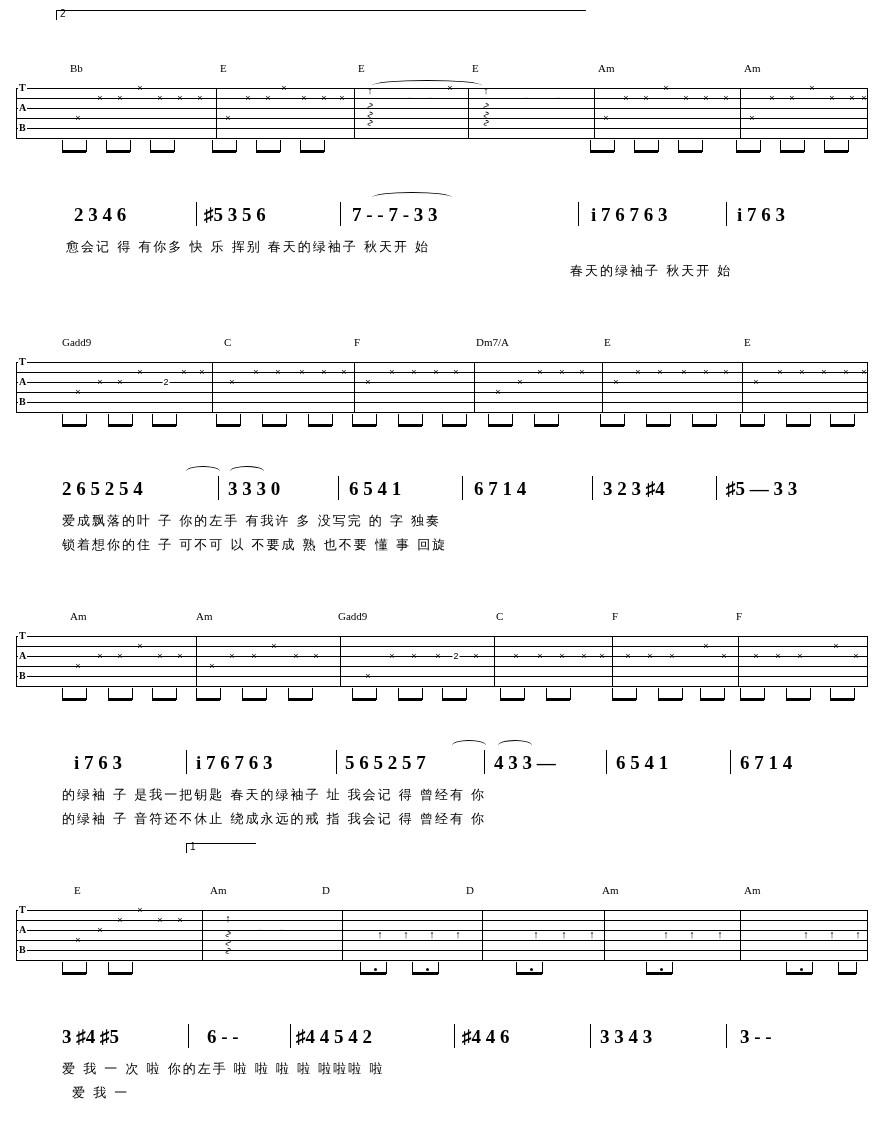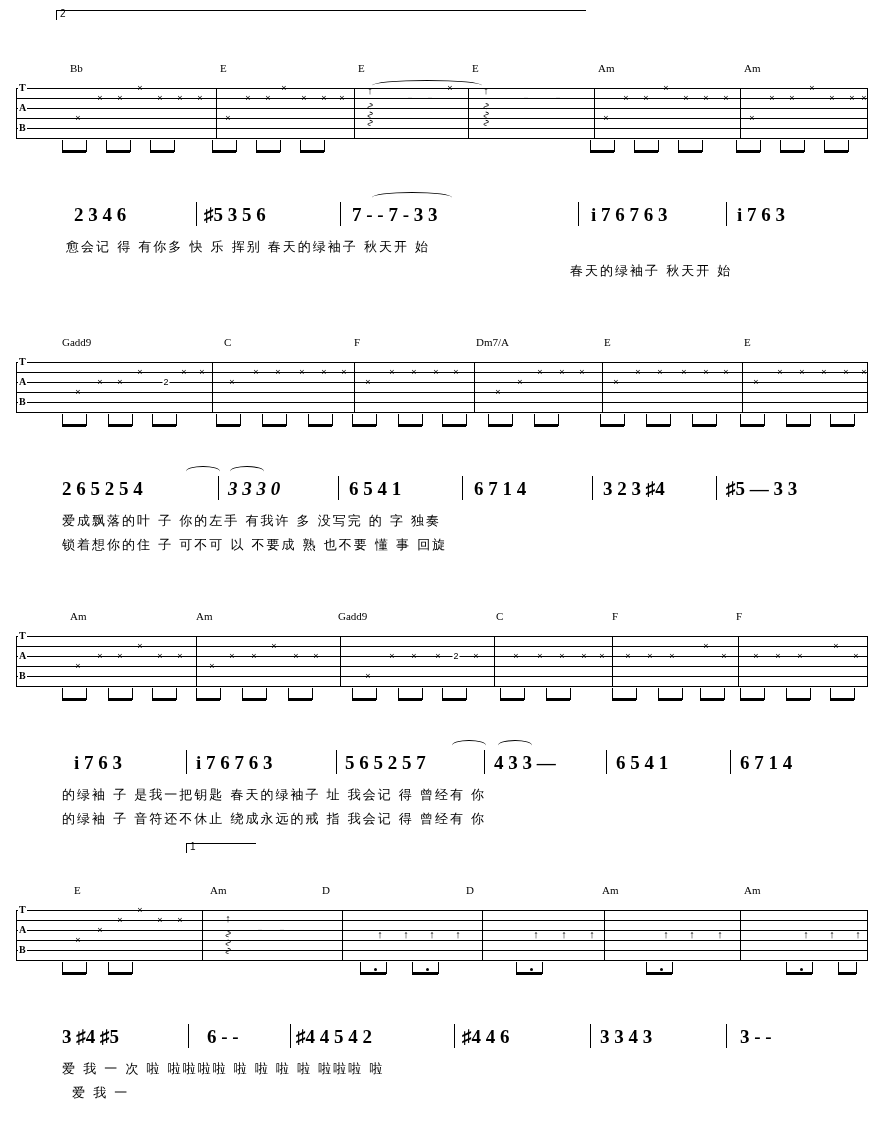--- a/index.html
+++ b/index.html
@@ -317,21 +317,21 @@
       <div class="stem" style="left:764px;top:78px;height:12px;"></div>
       <div class="stem" style="left:786px;top:78px;height:12px;"></div>
       <div class="beam" style="left:786px;top:88px;width:24px;"></div>
       <div class="stem" style="left:810px;top:78px;height:12px;"></div>
       <div class="stem" style="left:830px;top:78px;height:12px;"></div>
       <div class="beam" style="left:830px;top:88px;width:24px;"></div>
       <div class="stem" style="left:854px;top:78px;height:12px;"></div>
     </div>
 
     <div class="jianpu" style="left:62px;top:142px;">2 6 5 2 5 4</div>
-    <div class="jianpu" style="left:228px;top:142px;font-style:italic;">3 3 3  0</div>
+    <div class="jianpu" style="left:228px;top:142px;">3 3 3  0</div>
     <div class="jianpu" style="left:349px;top:142px;">6 5 4  1</div>
     <div class="jianpu" style="left:474px;top:142px;">6 7 1  4</div>
     <div class="jianpu" style="left:603px;top:142px;">3 2 3  ♯4</div>
     <div class="jianpu" style="left:726px;top:142px;">♯5 — 3 3</div>
     <div class="barline" style="left:218px;top:140px;height:24px;"></div>
     <div class="barline" style="left:338px;top:140px;height:24px;"></div>
     <div class="barline" style="left:462px;top:140px;height:24px;"></div>
     <div class="barline" style="left:592px;top:140px;height:24px;"></div>
     <div class="barline" style="left:716px;top:140px;height:24px;"></div>
     <div class="slur" style="left:186px;top:130px;width:34px;"></div>
@@ -583,17 +583,17 @@
     <div class="jianpu" style="left:296px;top:142px;">♯4 4 5 4 2</div>
     <div class="jianpu" style="left:462px;top:142px;">♯4  4  6</div>
     <div class="jianpu" style="left:600px;top:142px;">3 3 4 3</div>
     <div class="jianpu" style="left:740px;top:142px;">3 - -</div>
     <div class="barline" style="left:188px;top:140px;height:24px;"></div>
     <div class="barline" style="left:290px;top:140px;height:24px;"></div>
     <div class="barline" style="left:454px;top:140px;height:24px;"></div>
     <div class="barline" style="left:590px;top:140px;height:24px;"></div>
     <div class="barline" style="left:726px;top:140px;height:24px;"></div>
 
-    <div class="lyric" style="left:62px;top:176px;letter-spacing:2px;">爱 我 一  次    啦 啦啦啦啦 啦 啦 啦  啦 啦啦啦 啦</div>
+    <div class="lyric" style="left:62px;top:176px;letter-spacing:2px;">爱 我 一  次    啦 你的左手 啦 啦 啦  啦 啦啦啦 啦</div>
     <div class="lyric" style="left:72px;top:200px;letter-spacing:2px;">爱 我 一</div>
   </div>
 
 </div>
 
 </body></html>

